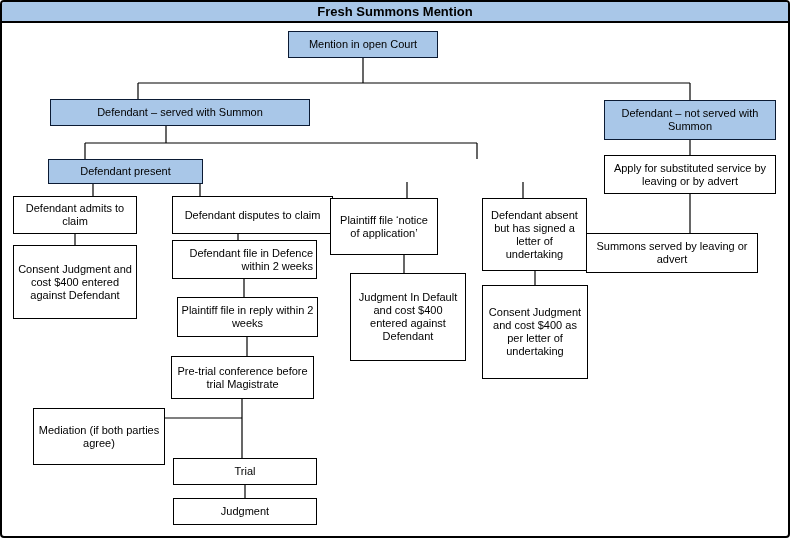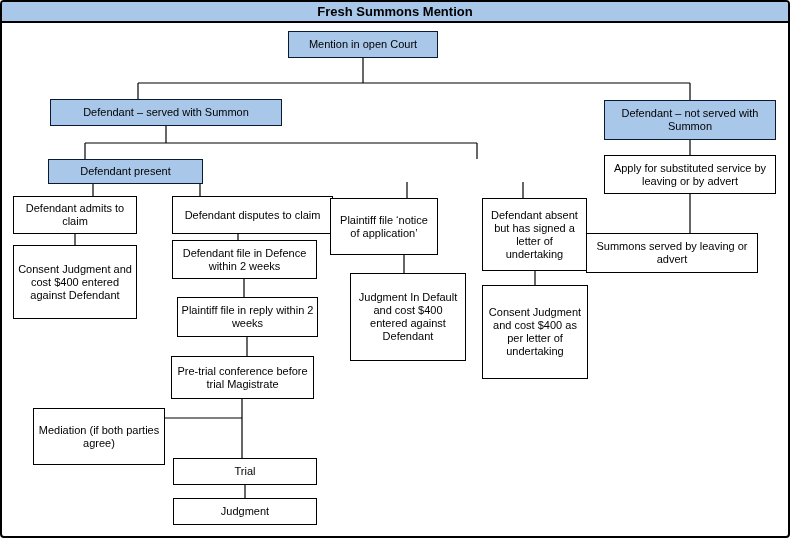--- a/index.html
+++ b/index.html
@@ -31,28 +31,28 @@
     padding:2px 3px;
     background:#fff;
     border:1px solid #000;
   }
   .node.blue{
     background:var(--blue);
     border:1.5px solid #0b1a33;
   }
   
   #n-mention   {left:286px;top:29px;width:150px;height:27px;}
-  #n-served    {left:48px;top:97px;width:232px;height:27px;}
+  #n-served    {left:48px;top:97px;width:260px;height:27px;}
   #n-notserved {left:602px;top:98px;width:172px;height:40px;}
   #n-present   {left:46px;top:157px;width:155px;height:25px;}
   #n-absent    {left:386px;top:156px;width:150px;height:25px;}
   #n-admits    {left:11px;top:194px;width:124px;height:38px;}
   #n-consent1  {left:11px;top:243px;width:124px;height:74px;}
   #n-disputes  {left:170px;top:194px;width:161px;height:38px;}
-  #n-defence   {left:170px;top:238px;width:145px;height:39px;}
+  #n-defence   {left:170px;top:238px;width:145px;height:39px;text-align:right;}
   #n-reply     {left:175px;top:295px;width:141px;height:40px;}
   #n-pretrial  {left:169px;top:354px;width:143px;height:43px;}
   #n-mediation {left:31px;top:406px;width:132px;height:57px;}
   #n-trial     {left:171px;top:456px;width:144px;height:27px;}
   #n-judgment  {left:171px;top:496px;width:144px;height:27px;}
   #n-notice    {left:328px;top:196px;width:108px;height:57px;}
   #n-default   {left:348px;top:271px;width:116px;height:88px;}
   #n-undertaking{left:480px;top:196px;width:105px;height:73px;}
   #n-consent2  {left:480px;top:283px;width:106px;height:94px;}
   #n-apply     {left:602px;top:153px;width:172px;height:39px;}

